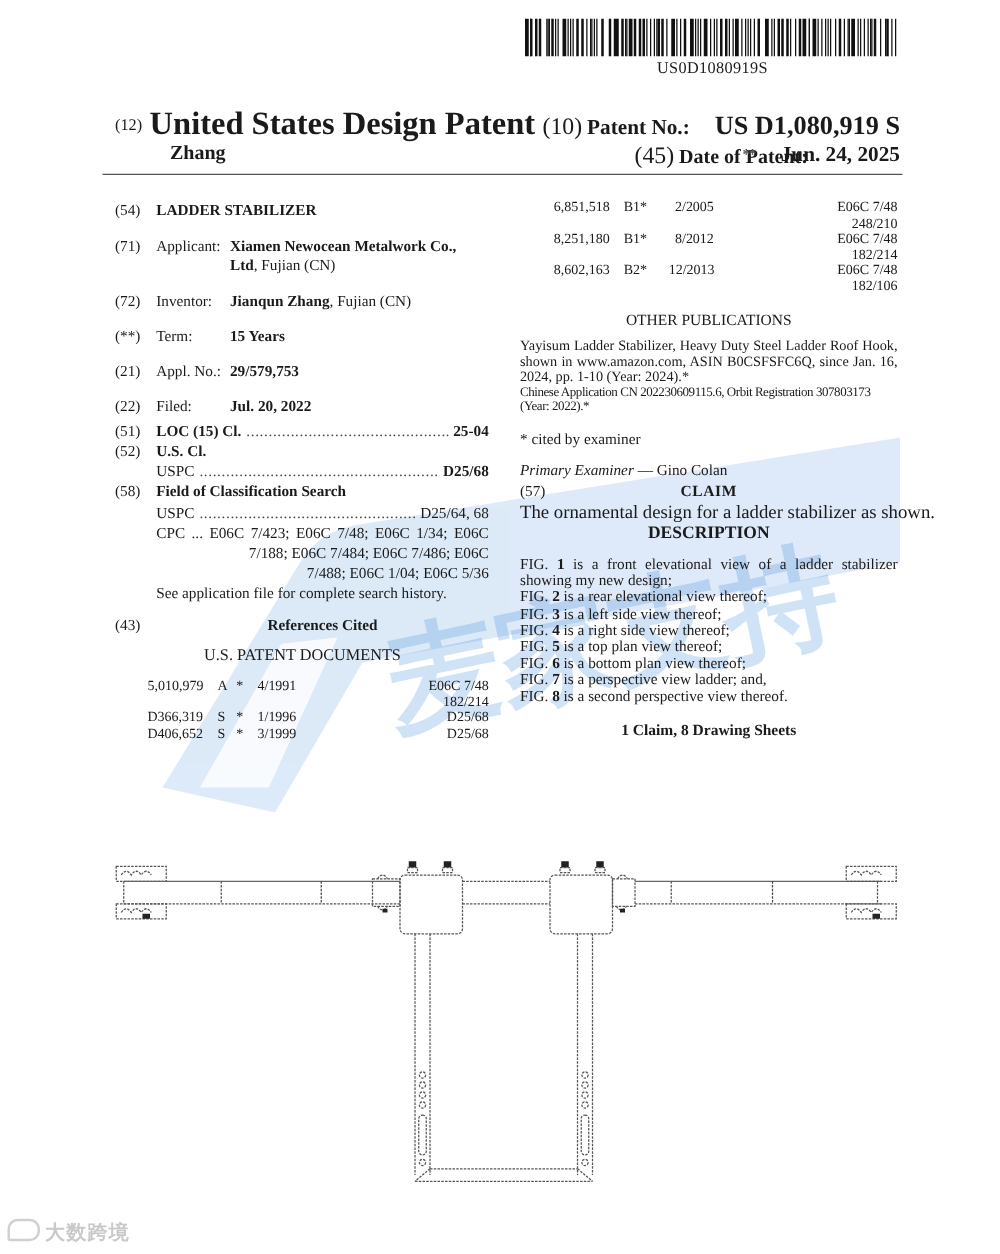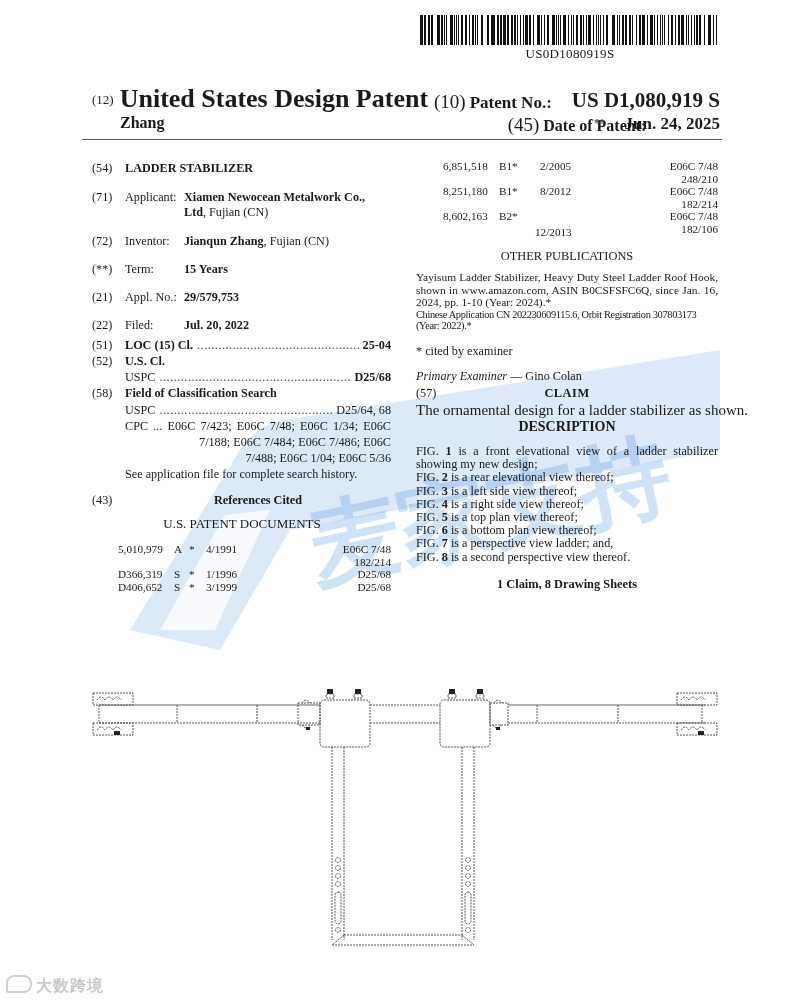--- a/index.html
+++ b/index.html
@@ -8,21 +8,21 @@
       font-family: "Liberation Serif", "DejaVu Serif", serif;
       color: #1a1a1a;
     }
     .abs { position: absolute; }
     
     .barcode { left: 420px; top: 15px; width: 300px; height: 30px; display: flex; align-items: stretch; }
     .barcode span { display: block; height: 100%; background: #111; }
     .barcode-text { left: 420px; top: 46px; width: 300px; text-align: center; font-size: 13px; letter-spacing: 0.3px; }
     .title-main { left: 92px; top: 84px; font-size: 26px; font-weight: bold; white-space: nowrap; }
     .title-main .num { font-size: 13px; font-weight: normal; margin-right: 6px; vertical-align: 3px; }
-    .inventor-name { left: 120px; top: 114px; font-size: 16px; font-weight: bold; }
+    .inventor-name { left: 136px; top: 114px; font-size: 16px; font-weight: bold; }
     .patno-row { left: 434px; top: 91px; width: 286px; font-size: 17px; font-weight: bold; white-space: nowrap; }
     .patno-row .num, .date-row .num { font-size: 19px; font-weight: normal; margin-right: 4px; }
     .patno-row .value { position: absolute; right: 0; top: -3px; font-size: 21px; }
     .date-row { left: 434px; top: 114px; width: 286px; font-size: 16px; font-weight: bold; white-space: nowrap; text-align: center; }
     .date-row .stars { position: absolute; left: 160px; top: 2px; font-size: 12px; color: #555; letter-spacing: -1px; }
     .date-row .value { position: absolute; right: 0; top: 0; font-size: 17px; }
     .hr { left: 82px; top: 139px; width: 640px; height: 1px; background: #555; }
 
     
     .col { font-size: 12.2px; line-height: 15px; }
@@ -362,21 +362,21 @@
     <span style="left:69px;">*</span>
     <span style="left:97px;">8/2012</span>
     <span class="name-fill" style="left:134px; width:84px;"></span>
     <span style="right:0;">E06C 7/48</span>
     <span class="cls2" style="right:0;">182/214</span>
   </div>
   <div class="ref-row tall">
     <span style="left:0;">8,602,163</span>
     <span style="left:56px;">B2</span>
     <span style="left:69px;">*</span>
-    <span style="left:92px;margin-top:16px;">12/2013</span>
+    <span style="left:92px;">12/2013</span>
     <span class="name-fill" style="left:134px; width:84px;"></span>
     <span style="right:0;">E06C 7/48</span>
     <span class="cls2" style="right:0;">182/106</span>
   </div>
 </div>
 
 <div class="abs center" style="left:416px; top:249px; width:302px; font-size:12.4px;">OTHER PUBLICATIONS</div>
 <div class="para" style="top:271px;">Yayisum Ladder Stabilizer, Heavy Duty Steel Ladder Roof Hook, shown in www.amazon.com, ASIN B0CSFSFC6Q, since Jan. 16, 2024, pp. 1-10 (Year: 2024).*</div>
 <div class="para" style="top:309px; font-size:10.4px; letter-spacing:-0.35px; line-height:11px; text-align:left;">Chinese Application CN 202230609115.6, Orbit Registration 307803173 (Year: 2022).*</div>
 <div class="abs" style="left:416px; top:344px; font-size:12.2px;">* cited by examiner</div>

